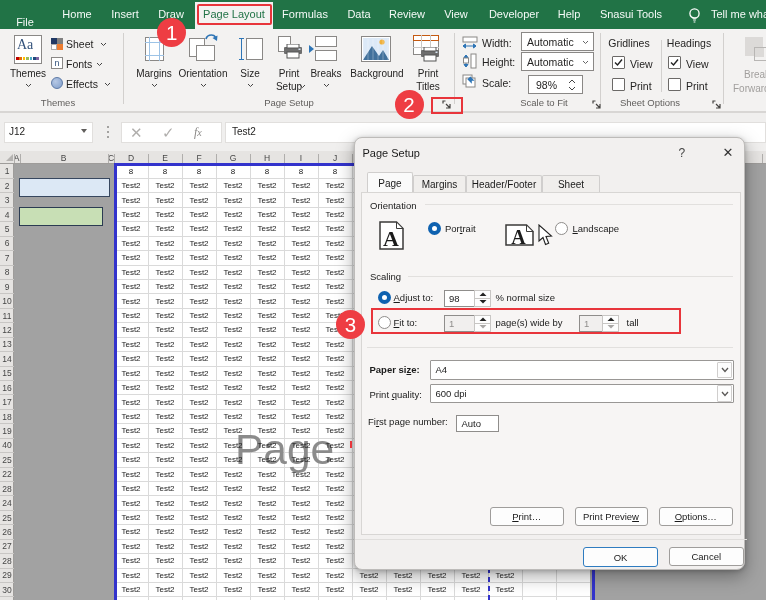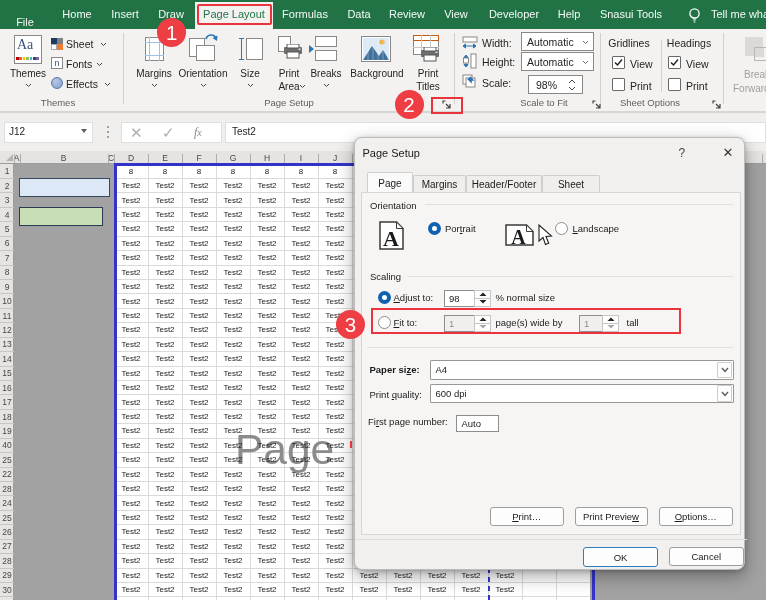--- a/index.html
+++ b/index.html
@@ -86,21 +86,21 @@
 <path d="M1 1 L3.5 3.5 L6 1" fill="none" stroke="#444" stroke-width="1"></path>
   </svg>
 <div class="abs" style="left:278px;top:36px;width:13px;height:16px;background:#fff;border:1px solid #8a8886;"></div>
 <svg class="abs" style="left:283px;top:44px;" width="20" height="15" viewBox="0 0 20 15">
 <rect x="1" y="3" width="18" height="7" rx="1" fill="#6e6e6e"></rect>
 <rect x="4" y="0" width="12" height="4" fill="#fff" stroke="#555"></rect>
 <rect x="4" y="8" width="12" height="6" fill="#fff" stroke="#555"></rect>
 <rect x="15.5" y="4.5" width="2" height="1.5" fill="#d9e6f4"></rect>
   </svg>
 <div class="abs" style="left:289px;top:68px;transform:translateX(-50%);font-size:10px;color:#252423;white-space:nowrap;">Print</div>
-<div class="abs" style="left:289px;top:81px;transform:translateX(-50%);font-size:10px;color:#252423;white-space:nowrap;">Area</div>
+<div class="abs" style="left:289px;top:81px;transform:translateX(-50%);font-size:10px;color:#252423;white-space:nowrap;">Setup</div>
 <svg class="abs" style="left:298.5px;top:84px;" width="7" height="5" viewBox="0 0 7 5">
 <path d="M1 1 L3.5 3.5 L6 1" fill="none" stroke="#444" stroke-width="1"></path>
   </svg>
 <div class="abs" style="left:315px;top:36px;width:22px;height:11px;background:#fff;border:1px solid #8a8886;"></div>
 <div class="abs" style="left:315px;top:50px;width:22px;height:11px;background:#fff;border:1px solid #8a8886;"></div>
 <div class="abs" style="left:309px;top:45px;width:0;height:0;border-left:5px solid #2e75b6;border-top:4px solid transparent;border-bottom:4px solid transparent;"></div>
 <div class="abs" style="left:326px;top:68px;transform:translateX(-50%);font-size:10px;color:#252423;white-space:nowrap;">Breaks</div>
 <svg class="abs" style="left:322.5px;top:83px;" width="7" height="5" viewBox="0 0 7 5">
 <path d="M1 1 L3.5 3.5 L6 1" fill="none" stroke="#444" stroke-width="1"></path>
   </svg>

